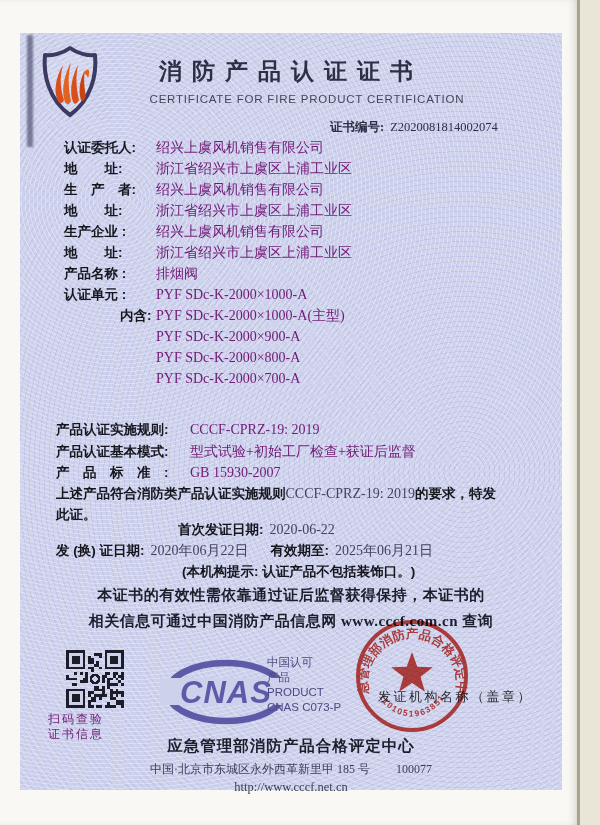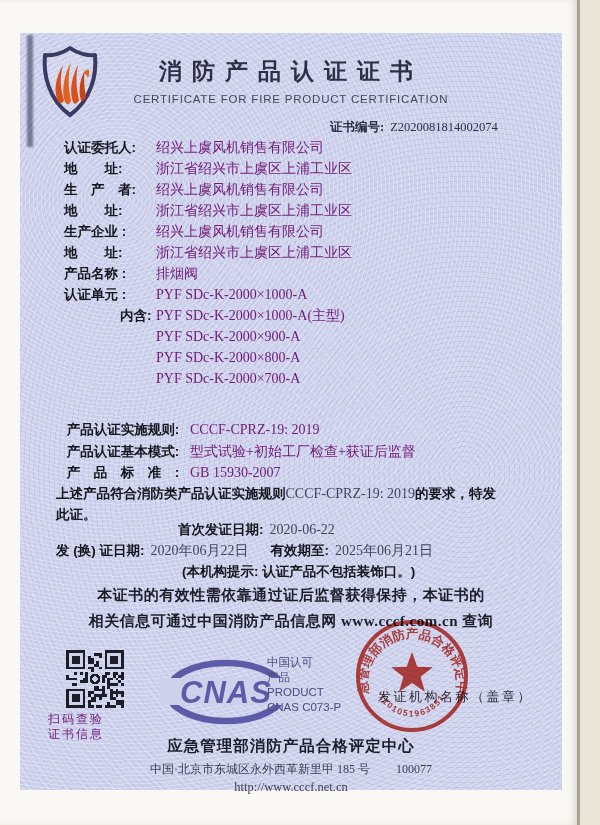--- a/index.html
+++ b/index.html
@@ -21,32 +21,32 @@
     background-image:
       repeating-radial-gradient(circle at 18% 22%, rgba(255,255,255,.30) 0 1px, rgba(255,255,255,0) 1px 4px),
       repeating-radial-gradient(circle at 82% 58%, rgba(108,116,190,.14) 0 1px, rgba(108,116,190,0) 1px 5px),
       repeating-linear-gradient(48deg, rgba(255,255,255,.10) 0 2px, rgba(255,255,255,0) 2px 7px);
   }
   .scan-smudge{position:absolute;left:27px;top:35px;width:6px;height:112px;background:#2f3150;opacity:.55;filter:blur(1px);}
   .abs{position:absolute;}
   .centered{left:20px;width:542px;text-align:center;}
 
   .title-cn{top:56px;font-size:23px;font-weight:bold;letter-spacing:10px;color:#2e2f45;}
-  .title-en{top:93px;font-size:11.5px;letter-spacing:.8px;color:#45465a;font-family:"Liberation Sans","DejaVu Sans",sans-serif;}
+  .title-en{top:93px;font-size:11.5px;letter-spacing:.8px;color:#45465a;font-family:"Liberation Sans","DejaVu Sans",sans-serif;padding-left:16px;}
   .cert-no{top:119px;left:330px;font-size:12.5px;color:#2e2f45;}
   .cert-no .lab{font-weight:600;margin-right:6px;}
 
   .fields{left:64px;top:137px;width:470px;}
   .row{display:flex;height:21.0px;align-items:baseline;font-size:14px;line-height:21px;}
   .row .lab{width:92px;font-weight:bold;color:#15161e;white-space:pre;
             font-family:"Liberation Sans","DejaVu Sans",sans-serif;font-size:13.5px;flex:none;}
   .row .val{color:#701a75;white-space:pre;}
   .row.indent .lab{width:36px;margin-left:56px;}
 
-  .rules{left:56px;top:419px;width:486px;text-align:center;}
+  .rules{left:56px;top:419px;width:486px;}
   .rules .row{height:21.5px;}
   .rules .row .lab{width:134px;}
 
   .statement{left:56px;top:483px;width:480px;font-size:14px;line-height:21px;color:#15161e;}
   .statement .b{font-weight:bold;font-family:"Liberation Sans","DejaVu Sans",sans-serif;font-size:13.5px;}
   .statement .c{color:#42445f;}
 
   .first-date{left:178px;top:521px;}
   .issue-row{left:56px;top:542px;}
   .drow{display:flex;align-items:baseline;font-size:14px;}

